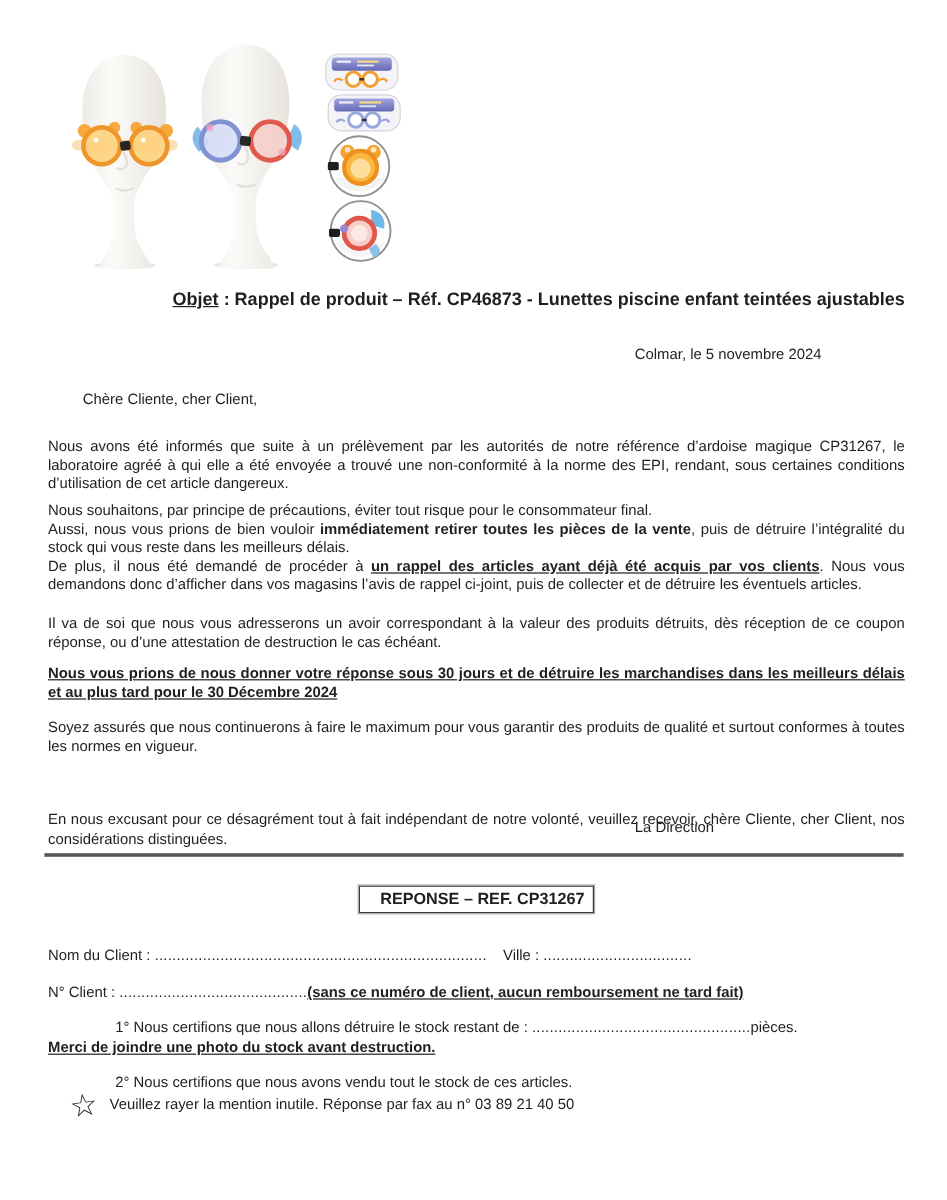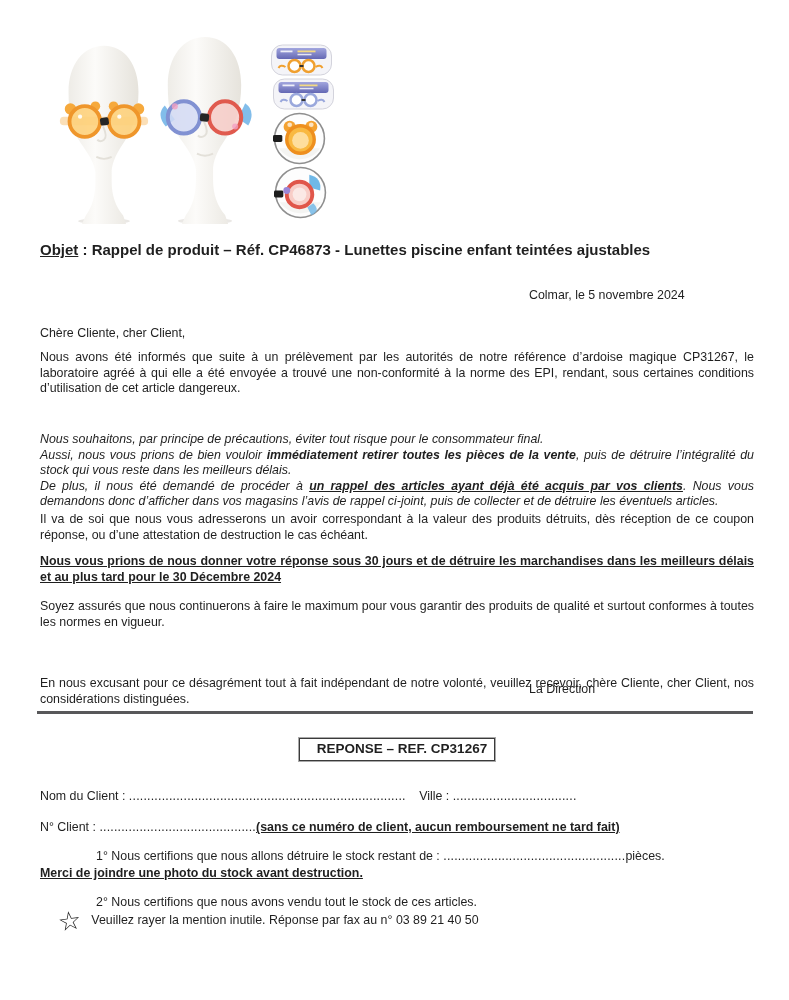--- a/index.html
+++ b/index.html
@@ -4,26 +4,26 @@
 <style>
   html,body{margin:0;padding:0;background:#ffffff;}
   .page{
     position:relative;width:789px;height:1000px;background:#ffffff;overflow:hidden;
     font-family:"Liberation Sans","DejaVu Sans",sans-serif;color:#1f1f1f;
   }
   .block{position:absolute;left:40px;width:714px;font-size:12.4px;line-height:15.6px;}
   .just{text-align:justify;}
   .u{text-decoration:underline;}
   .b{font-weight:bold;}
-  .title{top:240px;font-size:15px;line-height:19px;font-weight:bold;}
+  .title{top:240px;font-size:15px;line-height:19px;font-weight:bold;text-align:right;}
   .dateline{top:288px;}
   .dateline span{margin-left:489px;}
-  .salutation{top:326px;}
-  .p-info{top:350px;}
-  .p-retrait{top:432px;font-style:italic;}
+  .salutation{top:326px;margin-left:29px;}
+  .p-info{top:365px;}
+  .p-retrait{top:418px;}
   .p-avoir{top:512px;}
   .p-deadline{top:554px;font-weight:bold;text-decoration:underline;}
   .p-quality{top:599px;}
   .p-excuse{top:676px;}
   .signature{top:682px;}
   .signature span{margin-left:489px;}
   .divider{position:absolute;left:37px;top:711px;width:716px;height:3px;background:#58585a;}
   .resp-header-wrap{top:738px;text-align:center;}
   .resp-header{
     display:inline-block;font-weight:bold;font-size:13.5px;padding:2px 7px 3px 17px;

